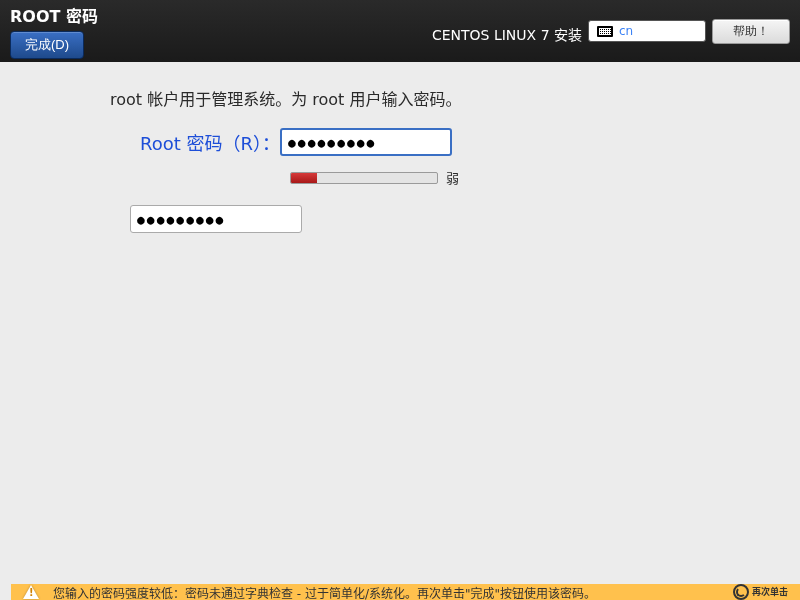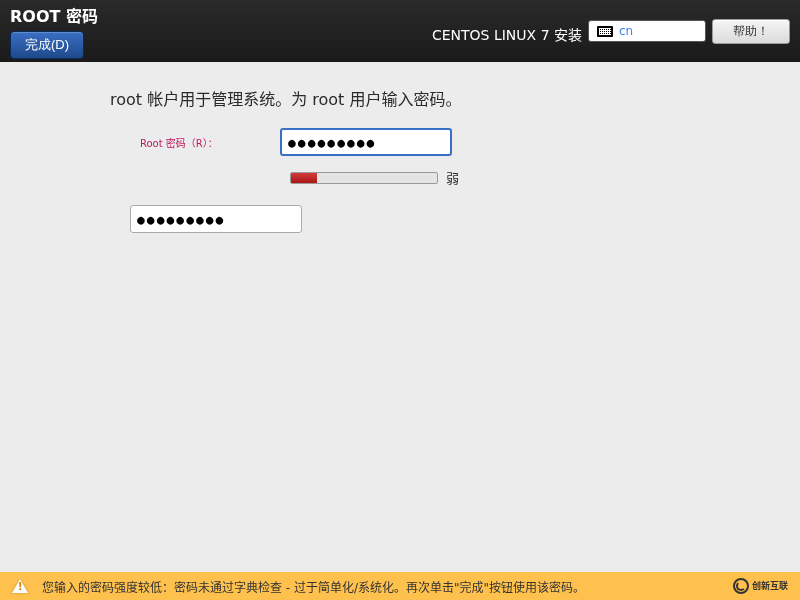--- a/index.html
+++ b/index.html
@@ -117,23 +117,23 @@
       margin-left: -40px;
     }
     .form-row {
       display: flex;
       align-items: center;
       margin-bottom: 12px;
       width: 540px;
     }
     .form-label {
       width: 150px;
-      text-align: left;
-      font-size: 10px;
-      color: #be185d;
+      text-align: center;
+      font-size: 18px;
+      color: #1d4ed8;
       padding-left: 10px;
     }
     .password-input {
       width: 172px;
       height: 28px;
       border: 2px solid #3a6fc4;
       border-radius: 3px;
       padding: 0 6px;
       font-size: 13px;
       font-family: monospace;
@@ -166,23 +166,23 @@
       width: 18%;
       background: linear-gradient(to bottom, #d63a3a, #a81818);
     }
     .strength-label {
       font-size: 13px;
       color: #2a2a2a;
     }
     .warning-bar {
       position: absolute;
       bottom: 0;
-      left: 0;
+      left: 11px;
       right: 0;
-      height: 28px;
+      height: 16px;
       background: #ffc14d;
       display: flex;
       align-items: center;
       padding: 2px 12px;
       font-size: 12px;
       color: #333;
       justify-content: space-between;
     }
     .warning-left {
       display: flex;
@@ -287,15 +287,15 @@
 
 <div class="warning-bar">
   <div class="warning-left">
     <span class="warn-icon">
       <span class="warn-triangle"></span>
     </span>
     <span>您输入的密码强度较低：密码未通过字典检查 - 过于简单化/系统化。再次单击"完成"按钮使用该密码。</span>
   </div>
   <div class="logo">
     <span class="logo-mark"></span>
-    <span class="logo-text">创新互联</span>
+    <span class="logo-text">再次单击</span>
   </div>
 </div>
 
 </body></html>

